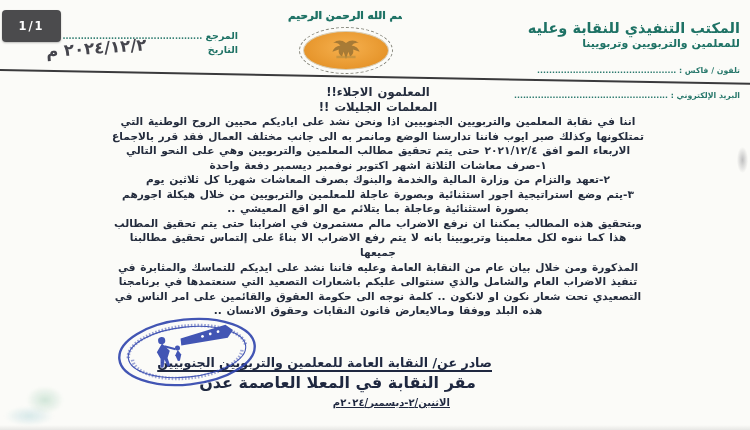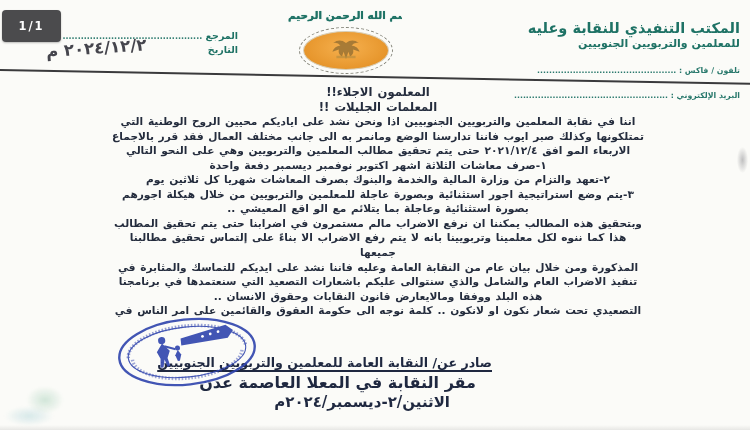--- a/index.html
+++ b/index.html
@@ -51,21 +51,21 @@
     word-spacing:1px;}
   .body .head{font-size:11.6px;}
   .body .blessing{padding-right:270px;}
 
   
   .sig{position:absolute;left:58px;top:353px;width:434px;direction:rtl;text-align:right;
     color:#1f2840;font-weight:bold;}
   .sig .s1{font-size:12.6px;line-height:20px;text-decoration:underline;
     text-decoration-thickness:1.6px;text-underline-offset:3px;}
   .sig .s2{font-size:16px;line-height:19.5px;padding-right:16px;}
-  .sig .s3{font-size:15px;line-height:19.5px;padding-right:42px;letter-spacing:.5px;}
+  .sig .s3{font-size:10px;line-height:19.5px;padding-right:42px;letter-spacing:.5px;text-decoration:underline;}
 
   
   .stamp{position:absolute;left:116px;top:317px;width:142px;height:70px;
     transform:rotate(-6deg);color:var(--stamp);opacity:.9;}
   .stamp svg{width:100%;height:100%;}
 
   
   .smudge{position:absolute;pointer-events:none;filter:blur(1px);}
   .smudge.a{left:26px;top:386px;width:38px;height:28px;
     background:radial-gradient(rgba(140,195,165,.38),transparent 70%);}
@@ -98,21 +98,21 @@
     <div class="emblem-core">
       <svg viewBox="0 0 80 36">
         <path d="M40 8 q-8-6-16 0 q6-1 9 3 q-8 1-10 8 l8-3 q-1 6 4 9 l2-6 3 9 3-9 2 6 q5-3 4-9 l8 3 q-2-7-10-8 q3-4 9-3 q-8-6-16 0 z" fill="#9a7232" opacity="0.85"></path>
         <rect x="28" y="24" width="24" height="3" fill="#b08a40" opacity="0.6"></rect>
       </svg>
     </div>
   </div>
 
   <div class="lh">
     <div class="org1">المكتب التنفيذي للنقابة وعليه</div>
-    <div class="org2">للمعلمين والتربويين الجنوبيين</div>
+    <div class="org2">للمعلمين والتربويين وتربويينا</div>
     <div class="contact">تلفون / فاكس : ...............................................</div>
     <div class="contact">البريد الإلكتروني : ....................................................</div>
   </div>
 
   <div class="rule"></div>
 
   <div class="body">
       <div class="head">المعلمون الاجلاء!!</div>
       <div class="head">المعلمات الجليلات !!</div>
       <div>اننا في نقابة المعلمين والتربويين الجنوبيين اذا ونحن نشد على اياديكم محيين الروح الوطنية التي</div>
@@ -120,22 +120,22 @@
       <div>الاربعاء المو افق ٢٠٢١/١٢/٤ حتى يتم تحقيق مطالب المعلمين والتربويين وهي على النحو التالي</div>
       <div>١-صرف معاشات الثلاثة اشهر اكتوبر نوفمبر ديسمبر دفعة واحدة</div>
       <div>٢-تعهد والتزام من وزارة المالية والخدمة والبنوك بصرف المعاشات شهريا كل ثلاثين يوم</div>
       <div>٣-يتم وضع استراتيجية اجور استثنائية وبصورة عاجلة للمعلمين والتربويين من خلال هيكلة اجورهم</div>
       <div>بصورة استثنائية وعاجلة بما يتلائم مع الو اقع المعيشي ..</div>
       <div>وبتحقيق هذه المطالب يمكننا ان نرفع الاضراب مالم مستمرون في اضرابنا حتى يتم تحقيق المطالب</div>
       <div>هذا كما ننوه لكل معلمينا وتربويينا بانه لا يتم رفع الاضراب الا بناءً على إلتماس تحقيق مطالبنا</div>
       <div>جميعها</div>
       <div>المذكورة ومن خلال بيان عام من النقابة العامة وعليه فاننا نشد على ايديكم للتماسك والمثابرة في</div>
       <div>تنفيذ الاضراب العام والشامل والذي سنتوالى عليكم باشعارات التصعيد التي سنعتمدها في برنامجنا</div>
+      <div>التصعيدي تحت شعار نكون او لانكون .. كلمة نوجه الى حكومة العقوق والقائمين على امر الناس في</div>
       <div>هذه البلد ووفقا ومالايعارض قانون النقابات وحقوق الانسان ..</div>
-      <div>التصعيدي تحت شعار نكون او لانكون .. كلمة نوجه الى حكومة العقوق والقائمين على امر الناس في</div>
     </div>
 
   <div class="sig">
     <div class="s1">صادر عن/ النقابة العامة للمعلمين والتربويين الجنوبيين</div>
     <div class="s2">مقر النقابة في المعلا العاصمة عدن</div>
     <div class="s3">الاثنين/٢-ديسمبر/٢٠٢٤م</div>
   </div>
 
   <div class="stamp">
     <svg viewBox="0 0 142 70">

